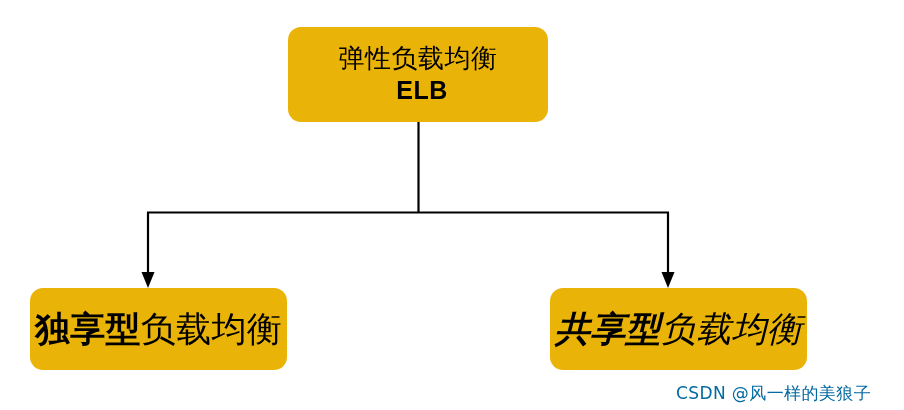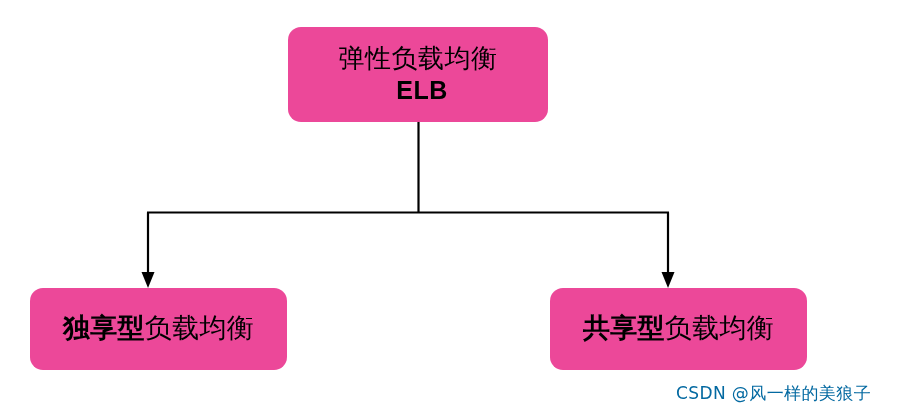--- a/index.html
+++ b/index.html
@@ -32,21 +32,21 @@
     width: 904px;
     height: 410px;
     z-index: 1;
   }
 
   
   .node {
     position: absolute;
     z-index: 2;
     box-sizing: border-box;
-    background: #ec4899;
+    background: #eab308;
     border-radius: 13px;
     display: flex;
     flex-direction: column;
     align-items: center;
     justify-content: center;
     color: #000000;
     line-height: 1.18;
     text-align: left;
     white-space: nowrap;
   }
@@ -74,23 +74,24 @@
     left: 30px;
     top: 288px;
     width: 257px;
     height: 82px;
   }
   #node-shared {
     left: 550px;
     top: 288px;
     width: 257px;
     height: 82px;
+    font-style: italic;
   }
   .leaf-label {
-    font-size: 27px;
+    font-size: 35px;
     letter-spacing: 0.3px;
   }
   .leaf-label .strong {
     font-weight: 700;
   }
   .leaf-label .normal {
     font-weight: 400;
   }
 
   

